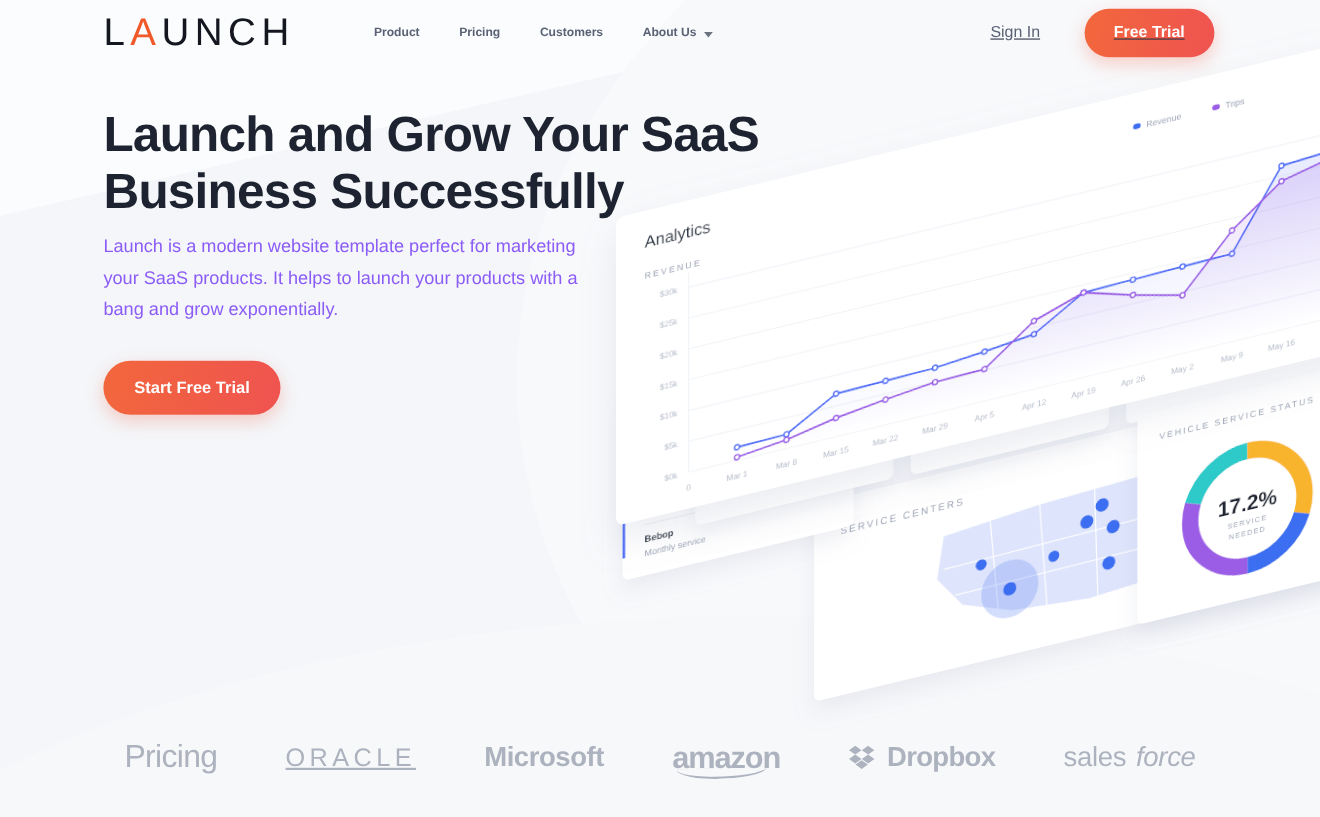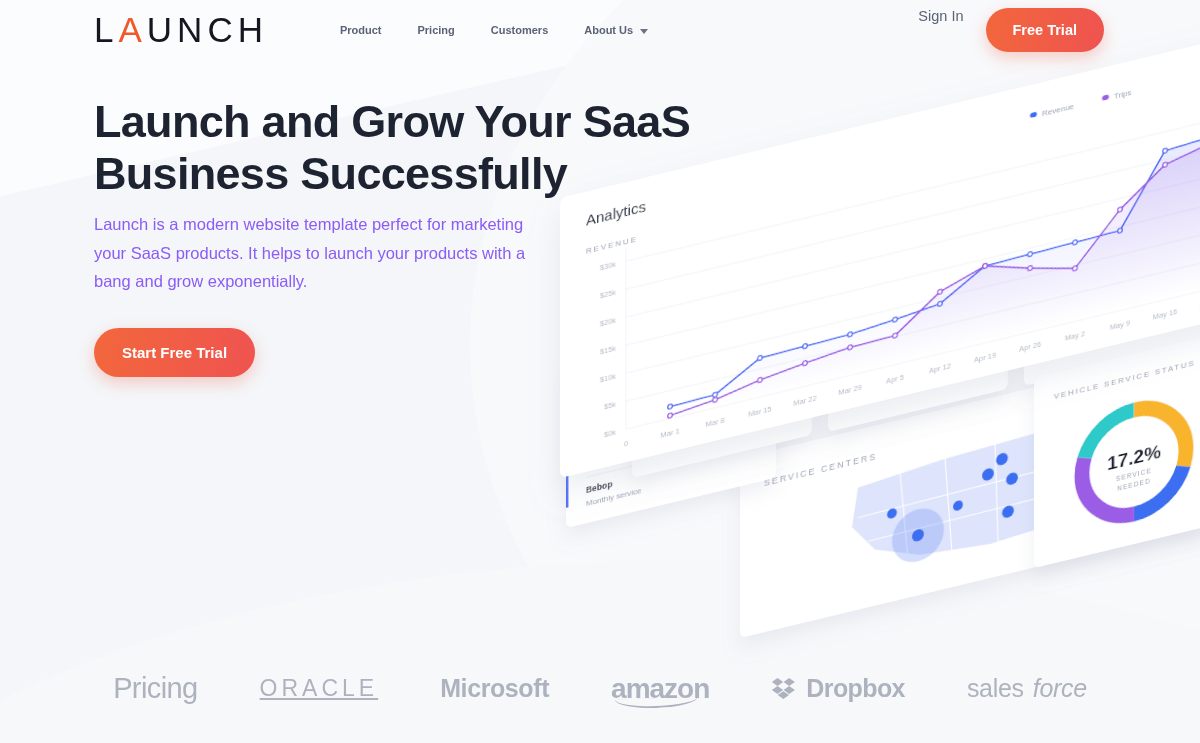--- a/index.html
+++ b/index.html
@@ -62,21 +62,21 @@
     display:flex; align-items:center; gap:7px;font-weight:bold;
   }
   .caret {
     width:0;height:0;
     border-left:4.5px solid transparent;
     border-right:4.5px solid transparent;
     border-top:5px solid #6b7280;
     display:inline-block;
     margin-top:2px;
   }
-  .nav-right { margin-left:auto; display:flex; gap:22px; }
+  .nav-right { margin-left:auto; display:flex; align-items:center; gap:40px;text-decoration:underline; }
   .signin { font-size:14.5px; color:#5a6276; text-decoration:none; }
   .btn-pill {
     border:none; cursor:pointer;
     color:#fff;
     font-family:inherit;
     font-weight:700;
     border-radius:999px;
     background:linear-gradient(100deg,#f2673c 0%,#ef5350 100%);
     box-shadow:0 6px 16px rgba(240,90,60,.28);
   }

